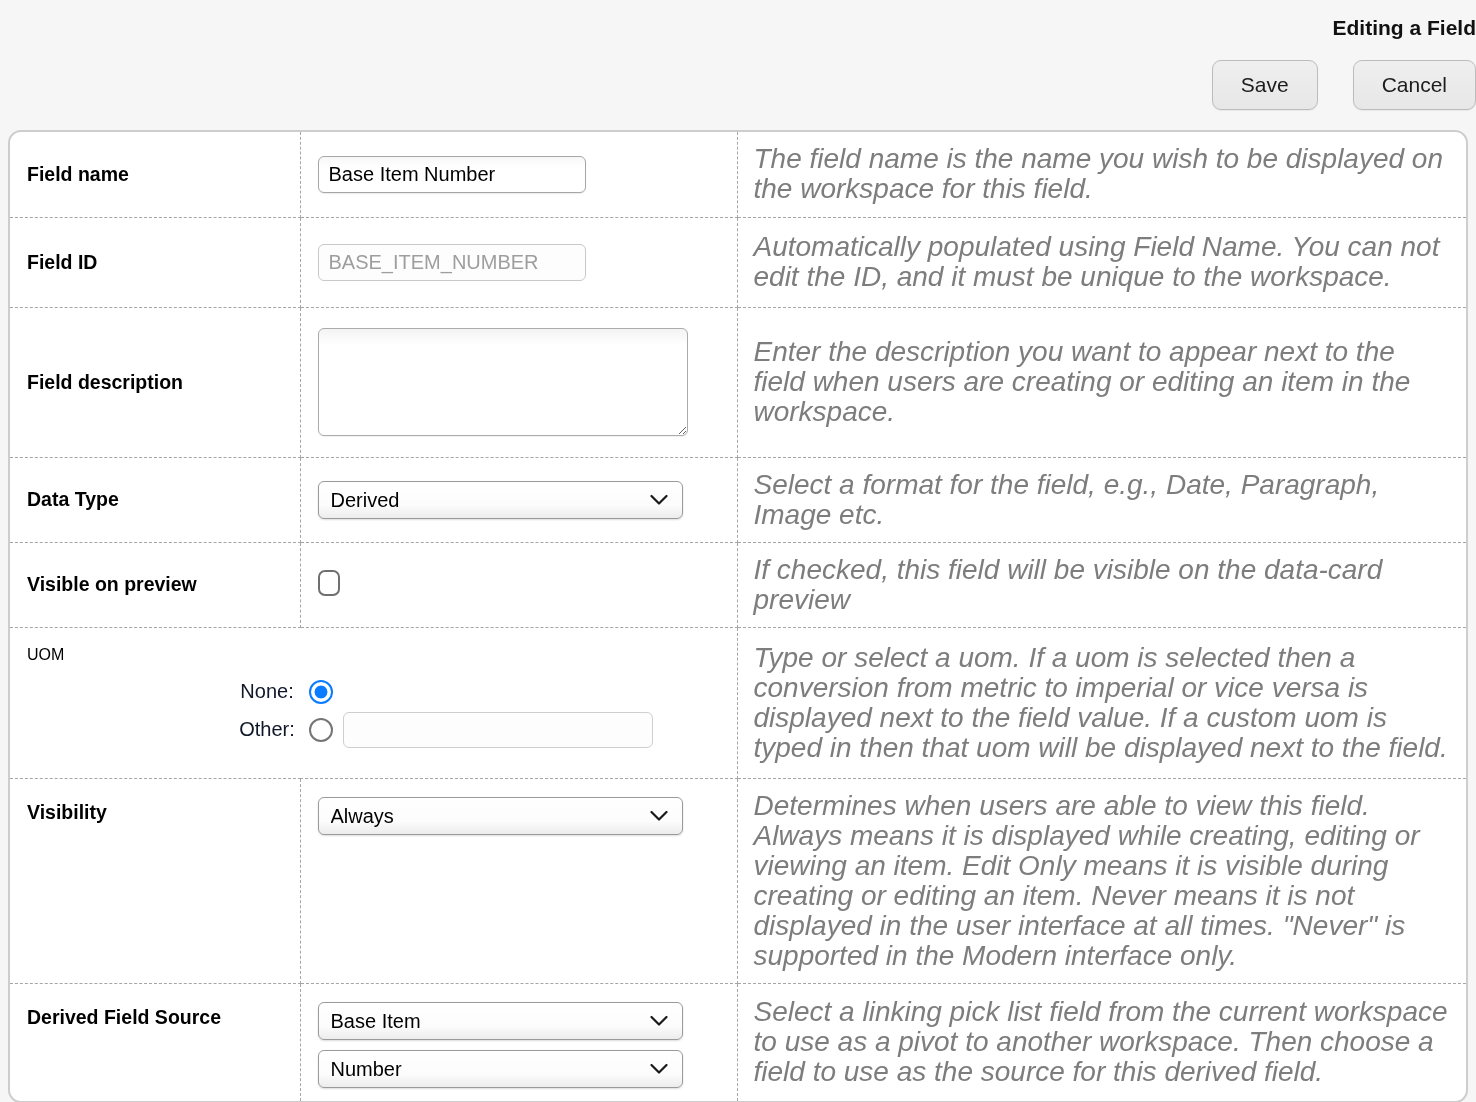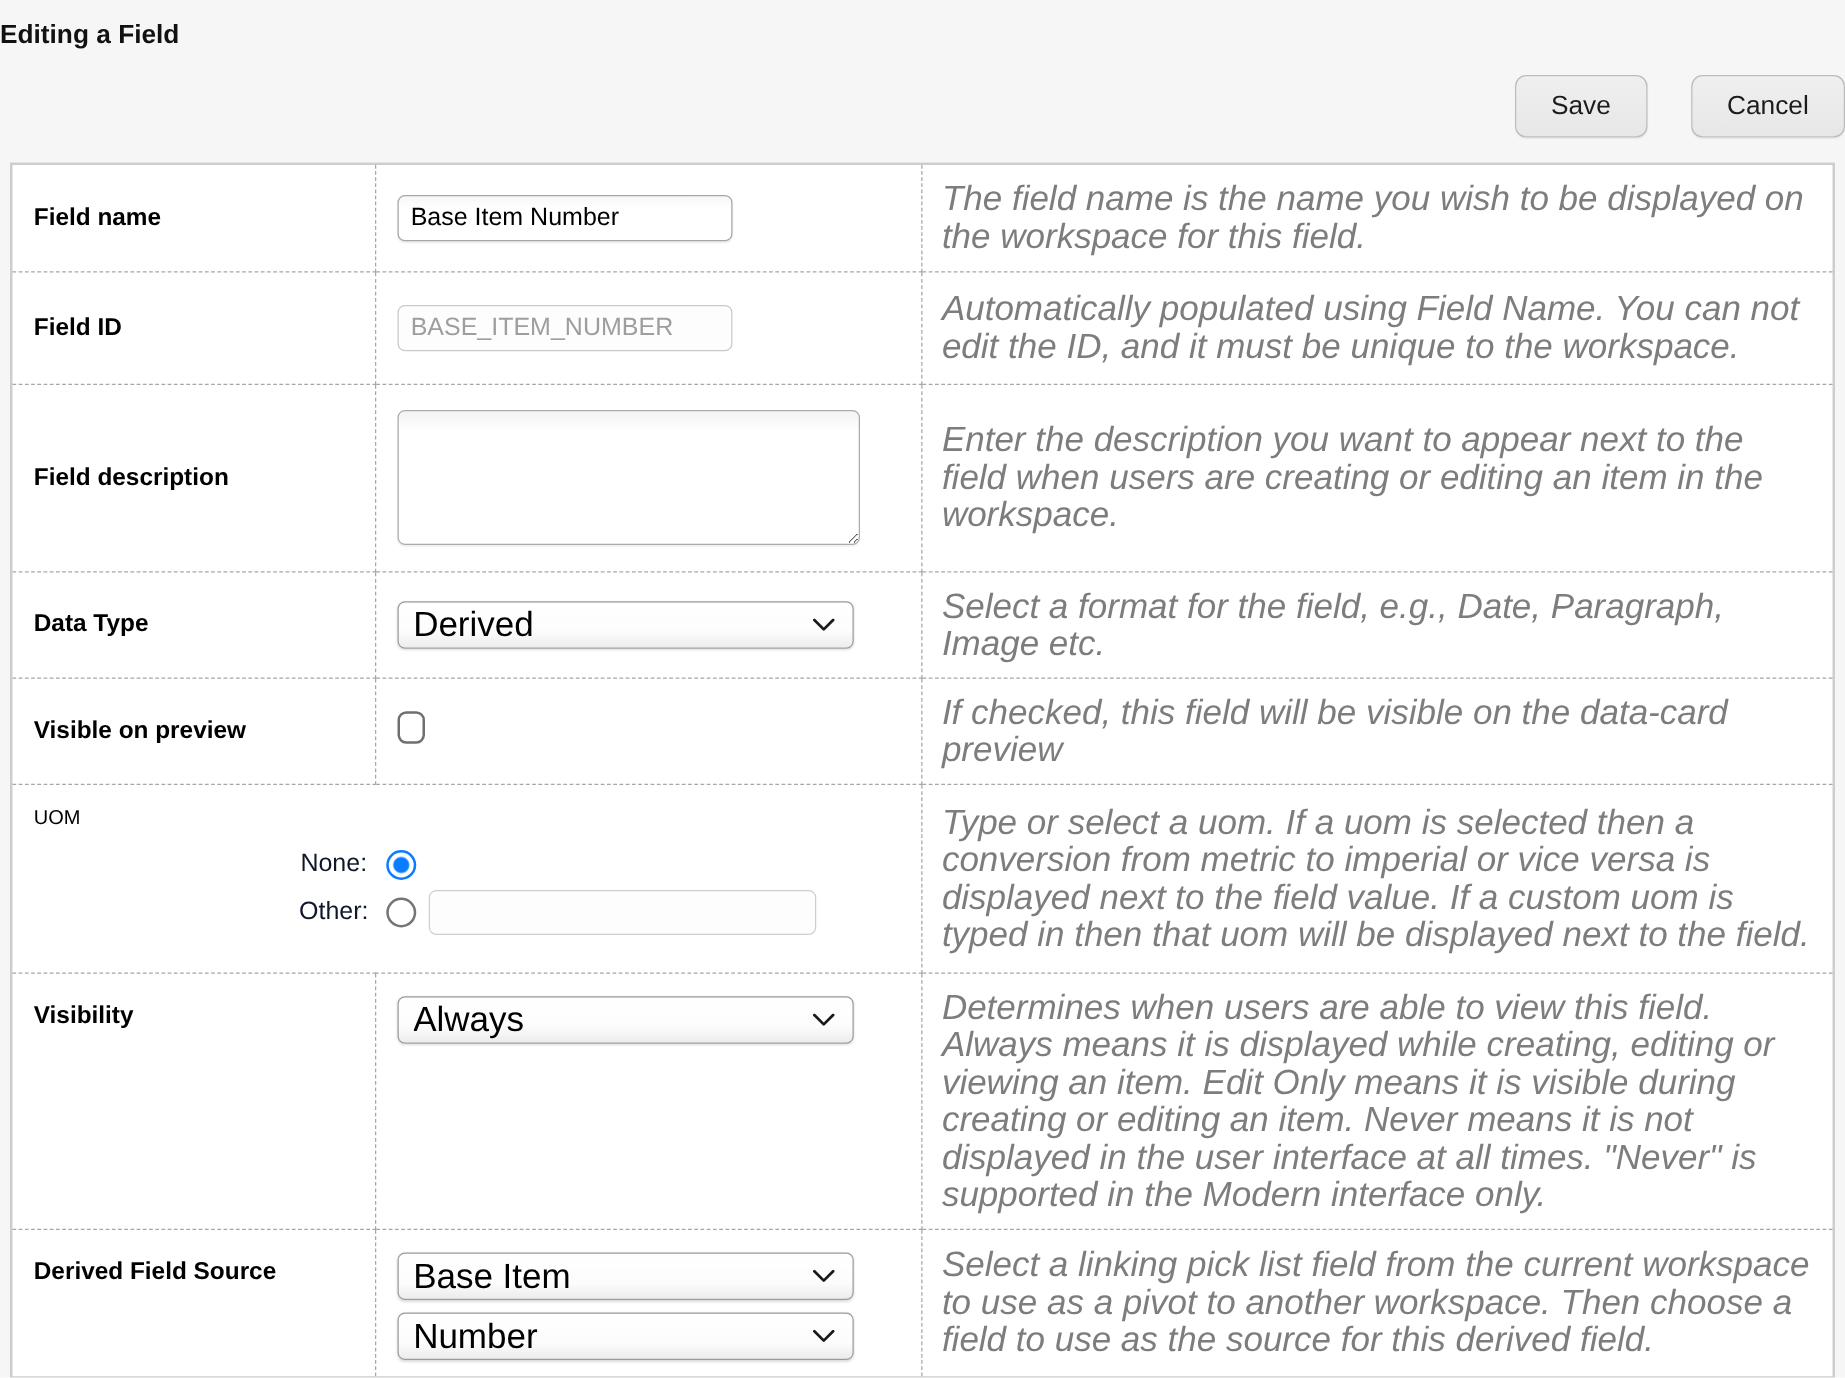--- a/index.html
+++ b/index.html
@@ -8,21 +8,21 @@
     width: 1476px; height: 1102px;
     background: #f6f6f6;
     font-family: "Liberation Sans", sans-serif;
     color: #000;
     overflow: hidden;
   }
 
   
   .page-title {
     margin: 16px 0 0 0;
-    text-align: left;
+    text-align: right;
     font-size: 21px;
     font-weight: bold;
     color: #111;
   }
   .btn-row {
     display: flex;
     justify-content: flex-end;
     gap: 35px;
     margin-top: 20px;
   }
@@ -37,21 +37,21 @@
     height: 50px;
     padding: 0 28px;
     cursor: pointer;
     box-shadow: 0 1px 1px rgba(0,0,0,.06);
   }
 
   
   .table-frame {
     margin: 20px 8px 0 8px;
     border: 2px solid #cdcdcd;
-    border-radius: 0;
+    border-radius: 13px;
     background: #fff;
   }
   table.fields {
     width: 100%;
     border-collapse: collapse;
     border-style: hidden; 
     table-layout: fixed;
   }
   col.c-label { width: 290px; }
   col.c-input { width: 437px; }
@@ -121,21 +121,21 @@
   }
   .sel { position: relative; width: 365px; }
   .sel select {
     width: 100%; height: 38px;
     -webkit-appearance: none; appearance: none;
     border: 1.5px solid #9a9a9a;
     border-radius: 6px;
     background: linear-gradient(180deg, #ffffff 0%, #fcfcfc 65%, #ececec 100%);
     padding: 0 44px 0 12px;
     font-family: "Liberation Sans", sans-serif;
-    font-size: 28px;
+    font-size: 20px;
     color: #000;
     box-shadow: 0 1px 2px rgba(0,0,0,.14);
   }
   .sel .chev {
     position: absolute; right: 15px; top: 50%;
     transform: translateY(-50%);
     pointer-events: none;
     line-height: 0;
   }
   .sel + .sel { margin-top: 10px; }

